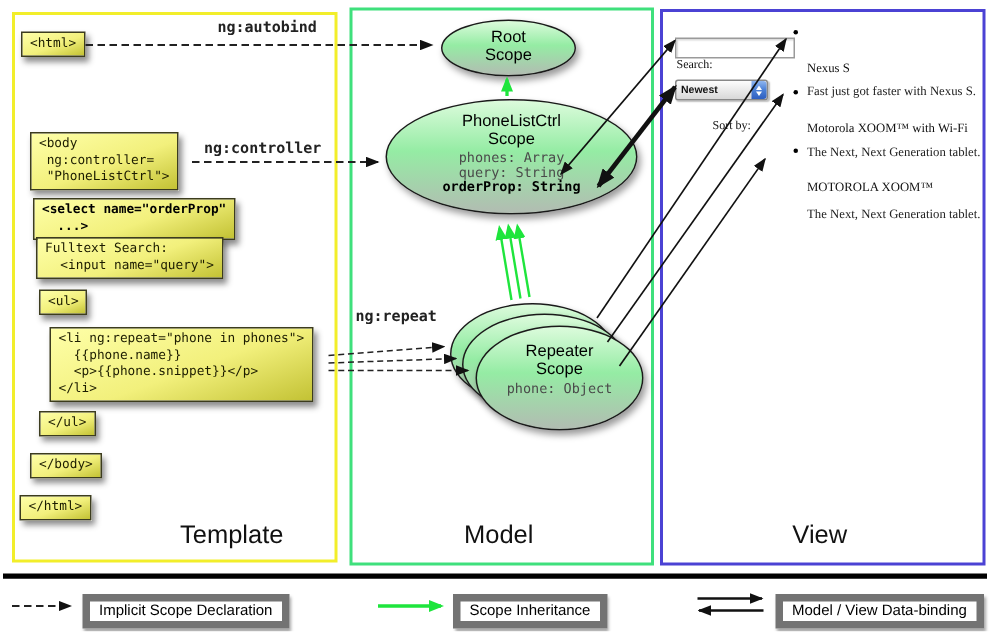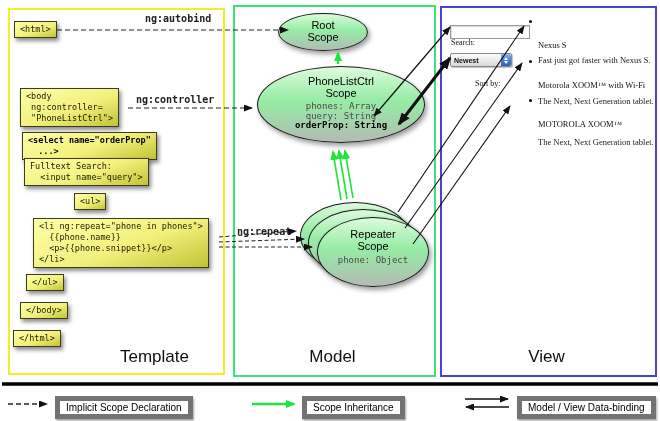--- a/index.html
+++ b/index.html
@@ -113,34 +113,34 @@
   </svg>
 
   <div class="codebox" style="left:14px;top:21px;">&lt;html&gt;</div>
   <div class="codebox" style="left:20px;top:88px;">&lt;body
  ng:controller=
  "PhoneListCtrl"&gt;</div>
   <div class="codebox bold" style="left:22px;top:132px;">&lt;select name="orderProp"
   ...&gt;</div>
   <div class="codebox" style="left:24px;top:158px;">Fulltext Search:
   &lt;input name="query"&gt;</div>
-  <div class="codebox" style="left:26px;top:193px;margin-left:48px;">&lt;ul&gt;</div>
+  <div class="codebox" style="left:26px;top:193px;">&lt;ul&gt;</div>
   <div class="codebox" style="left:33px;top:218px;">&lt;li ng:repeat="phone in phones"&gt;
   {{phone.name}}
   &lt;p&gt;{{phone.snippet}}&lt;/p&gt;
 &lt;/li&gt;</div>
   <div class="codebox" style="left:26px;top:274px;">&lt;/ul&gt;</div>
   <div class="codebox" style="left:20px;top:302px;">&lt;/body&gt;</div>
   <div class="codebox" style="left:13px;top:330px;">&lt;/html&gt;</div>
 
   <div class="nglabel" style="left:145px;top:13px;">ng:autobind</div>
   <div class="nglabel" style="left:136px;top:94px;">ng:controller</div>
-  <div class="nglabel" style="left:237px;top:206px;margin-top:20px;">ng:repeat</div>
+  <div class="nglabel" style="left:237px;top:206px;">ng:repeat</div>
 
-  <div class="ellipse" style="left:278px;top:13px;width:88px;height:36px;">
+  <div class="ellipse" style="left:294px;top:13px;width:88px;height:36px;">
     <div class="etitle" style="padding-top:5px;">Root
 Scope</div>
   </div>
 
   <div class="ellipse" style="left:257px;top:66px;width:166px;height:75px;">
     <div class="etitle" style="padding-top:8px;">PhoneListCtrl
 Scope</div>
     <div class="eprop" style="margin-top:3px;">phones: Array</div>
     <div class="eprop">query: String</div>
     <div class="eprop boldprop">orderProp: String</div>

